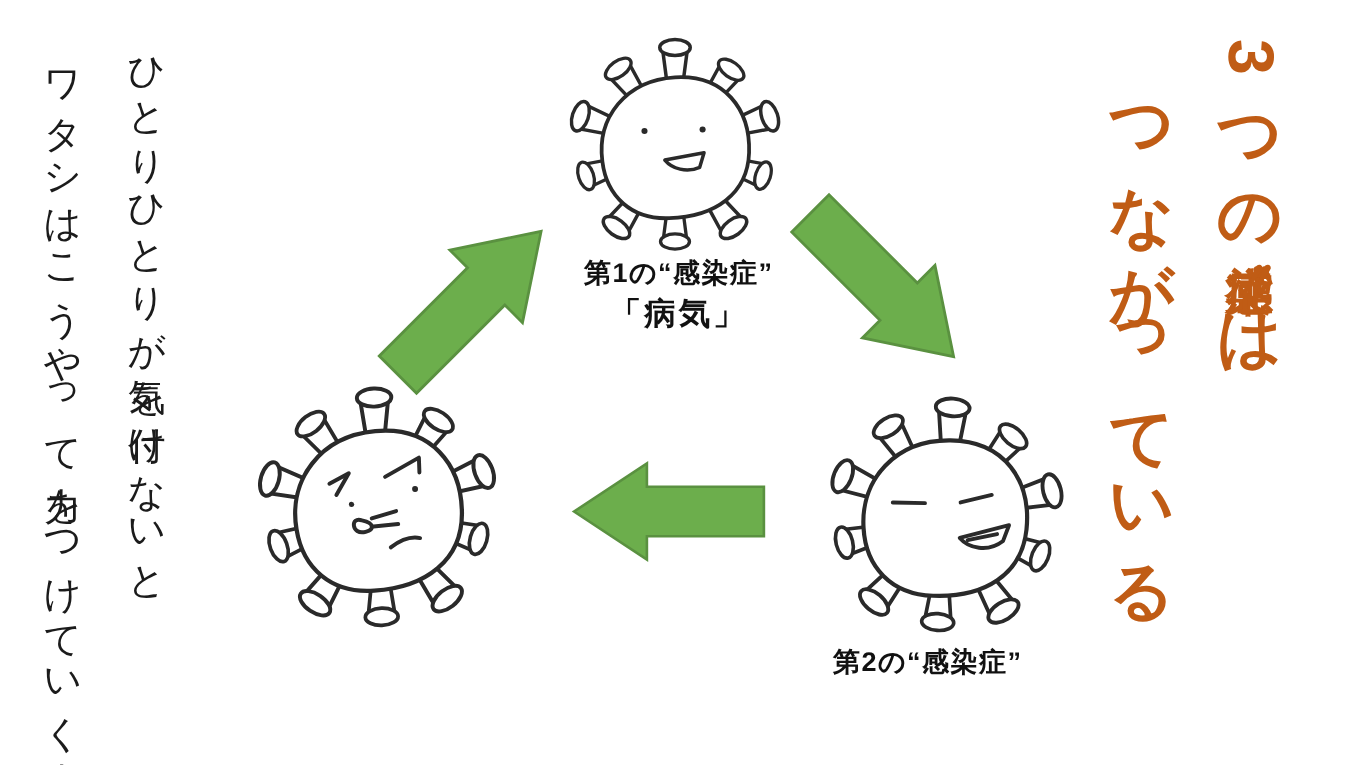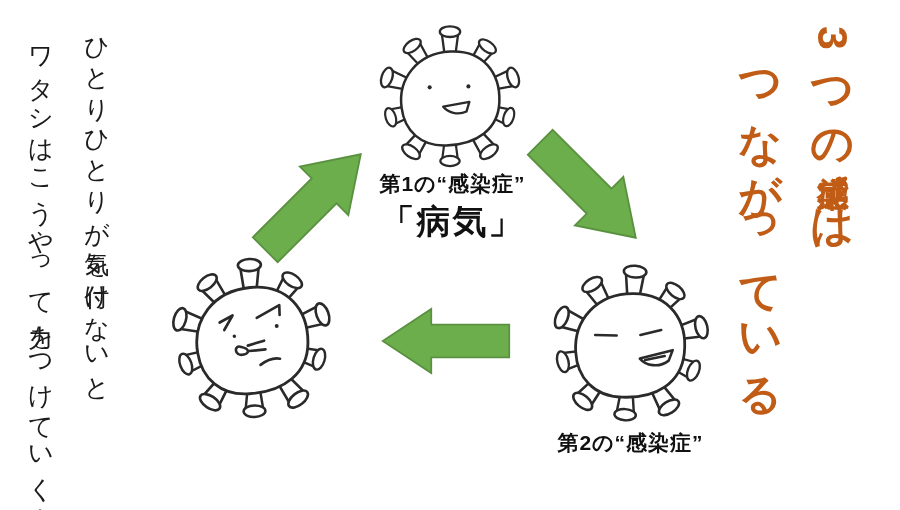--- a/index.html
+++ b/index.html
@@ -29,24 +29,24 @@
   .face .open{fill:#ffffff;}
   .face circle{fill:#2a2a2a;stroke:none;}
   
   .arrow{position:absolute;overflow:visible;}
   .arrow polygon{stroke:#5a9140;stroke-width:2;stroke-linejoin:miter;}
   .a-up{left:243px;top:165px;transform:rotate(-45deg);}
   .a-down{left:518px;top:153px;transform:rotate(45deg);}
   .a-left{left:381px;top:306px;transform:rotate(180deg);}
   
   .node-label{position:absolute;width:215px;text-align:center;font-weight:bold;color:#111;}
-  .node-label .caption{font-size:21px;letter-spacing:1px;}
-  .node-label .name{font-size:34px;margin-top:1px;letter-spacing:2px;}
+  .node-label .caption{font-size:18px;letter-spacing:1px;}
+  .node-label .name{font-size:21px;margin-top:1px;letter-spacing:2px;}
   .label-1{left:345px;top:170px;}
-  .label-2{left:523px;top:429px;}
+  .label-2{left:511px;top:429px;}
   .label-3{left:143px;top:429px;}
 </style>
 </head>
 <body>
 
 <div class="stage">
 
   <svg width="0" height="0" style="position:absolute" aria-hidden="true">
     <defs>
       <g id="spike" fill="#ffffff" stroke="#2a2a2a" stroke-width="2.4">

